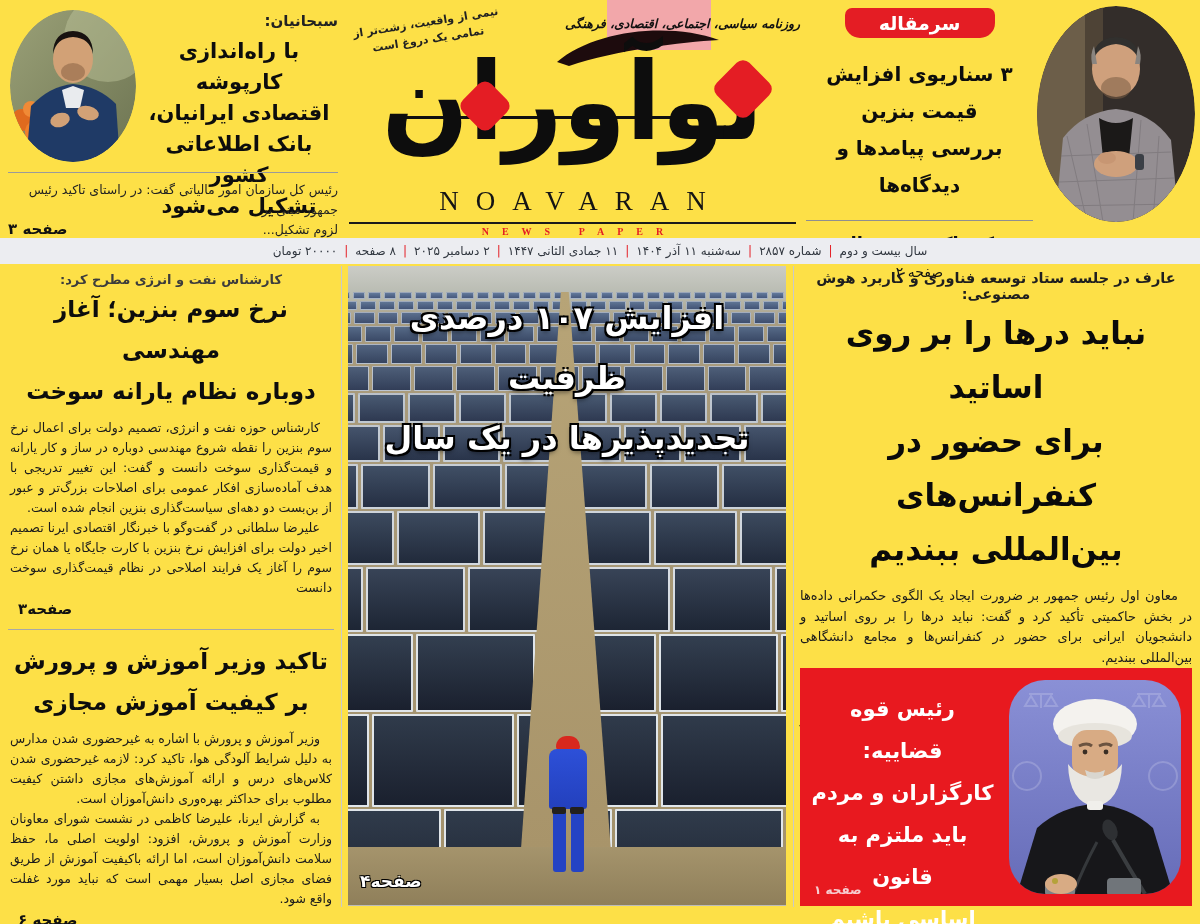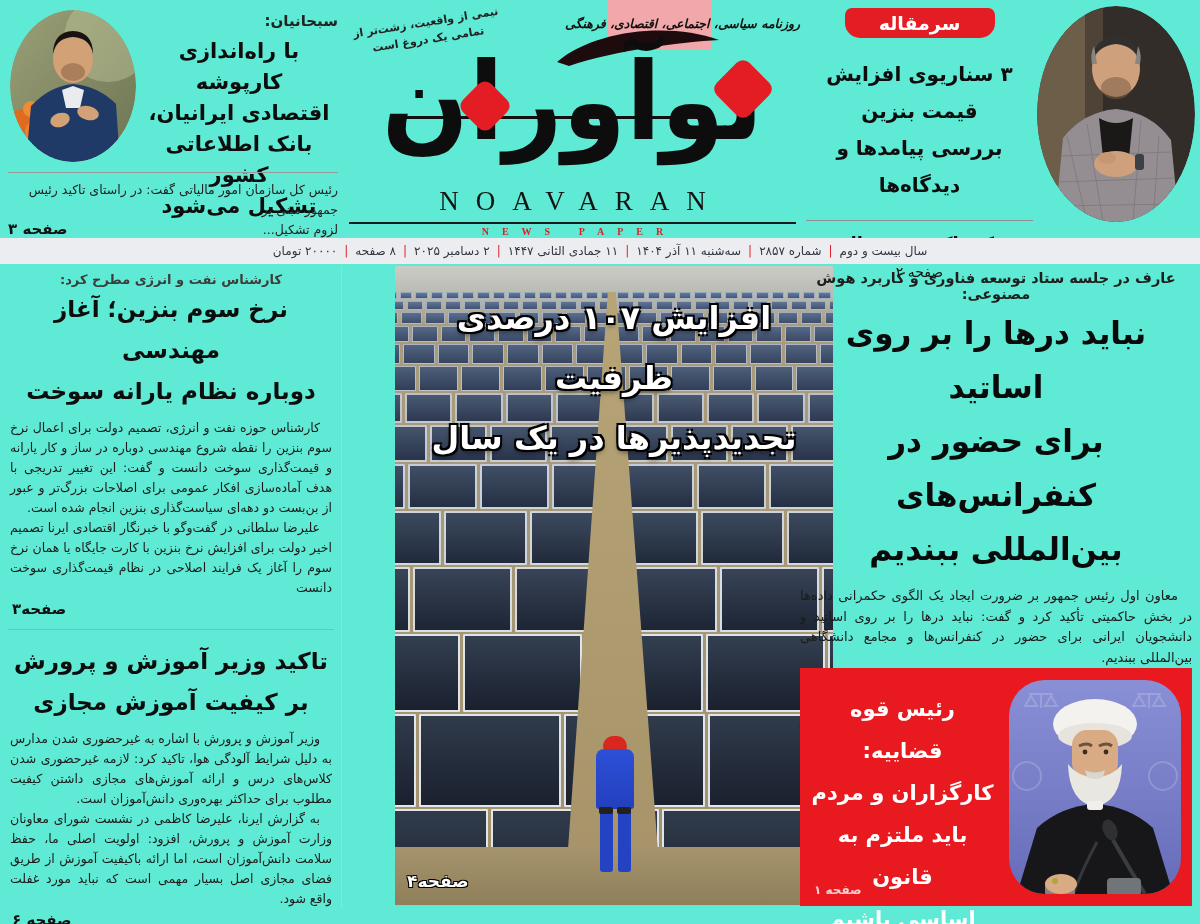--- a/index.html
+++ b/index.html
@@ -1,18 +1,18 @@
 <!DOCTYPE html>
 <html lang="fa"><head>
 <meta charset="utf-8">
 <style>
   * { margin:0; padding:0; box-sizing:border-box; }
   html,body { background:#fff; }
   #page {
-    position:relative; width:1200px; height:924px; background:#5eead4;
+    position:relative; width:1200px; height:924px; background:#fde047;
     font-family:"DejaVu Sans", sans-serif; color:#111; overflow:hidden; direction:rtl;
   }
   .abs { position:absolute; }
 
   
   .tl { left:8px; top:6px; width:330px; height:228px; }
   .tl-photo { position:absolute; left:2px; top:4px; width:126px; height:152px; border-radius:50%; overflow:hidden; }
   .tl-text { position:absolute; right:0; top:6px; width:198px; text-align:right; }
   .tl-kicker { font-size:15px; font-weight:bold; color:#222; margin-bottom:6px; }
   .tl-h { font-size:21px; line-height:31px; font-weight:bold; color:#0d0d0d;text-align:center; }
@@ -65,27 +65,27 @@
   
   .vrule { top:266px; width:1px; height:641px; background:#c9c9c9; }
   .v1 { left:341px; } .v2 { left:793px; }
 
   
   .lc { left:8px; top:266px; width:326px; text-align:center; }
   .lc-kicker { font-size:13px; font-weight:bold; color:#3c3c3c; margin:6px 0 2px; }
   .lc-h { font-size:23px; line-height:41px; font-weight:bold; color:#0d0d0d; }
   .lc-body { text-align:justify; font-size:12.5px; line-height:20px; color:#1b1b1b; margin:6px 2px 0; }
   .lc-body p { text-indent:12px; }
-  .lc-pref { text-align:left; margin:2px 4px 0; }
+  .lc-pref { text-align:left; margin:2px 10px 0; }
   .lc hr { border:none; border-top:1px solid #a8a8a8; margin:11px 0; }
 
   
   .photo { left:348px; top:266px; width:438px; height:640px; overflow:hidden;
            background:linear-gradient(180deg,#cbccc6 0,#b7bab0 30px,#a99c7e 60px,#a3916a 100%);
-           border-bottom:1px solid #bbb;margin-left:47px; }
+           border-bottom:1px solid #bbb; }
   .rows { position:absolute; top:26px; left:0; right:0; direction:ltr; }
   .panel-row { display:flex; gap:3px; margin-bottom:2px; }
   .panel-cell { flex:none; border-radius:1px; }
   .dirt-path { position:absolute; top:26px; bottom:56px; left:0; right:0;
                background:linear-gradient(180deg,#b7a477,#a8946a); 
                clip-path:polygon(48.6% 0, 50.4% 0, 60% 100%, 39.5% 100%); }
   .ground { position:absolute; bottom:0; left:0; right:0; height:58px;
             background:linear-gradient(180deg,#a5946c,#8f7f5a); }
   .worker { position:absolute; left:197px; top:470px; width:46px; }
   .w-hat { width:24px; height:15px; background:#d8281e; border-radius:12px 12px 5px 5px; margin:0 auto; }

